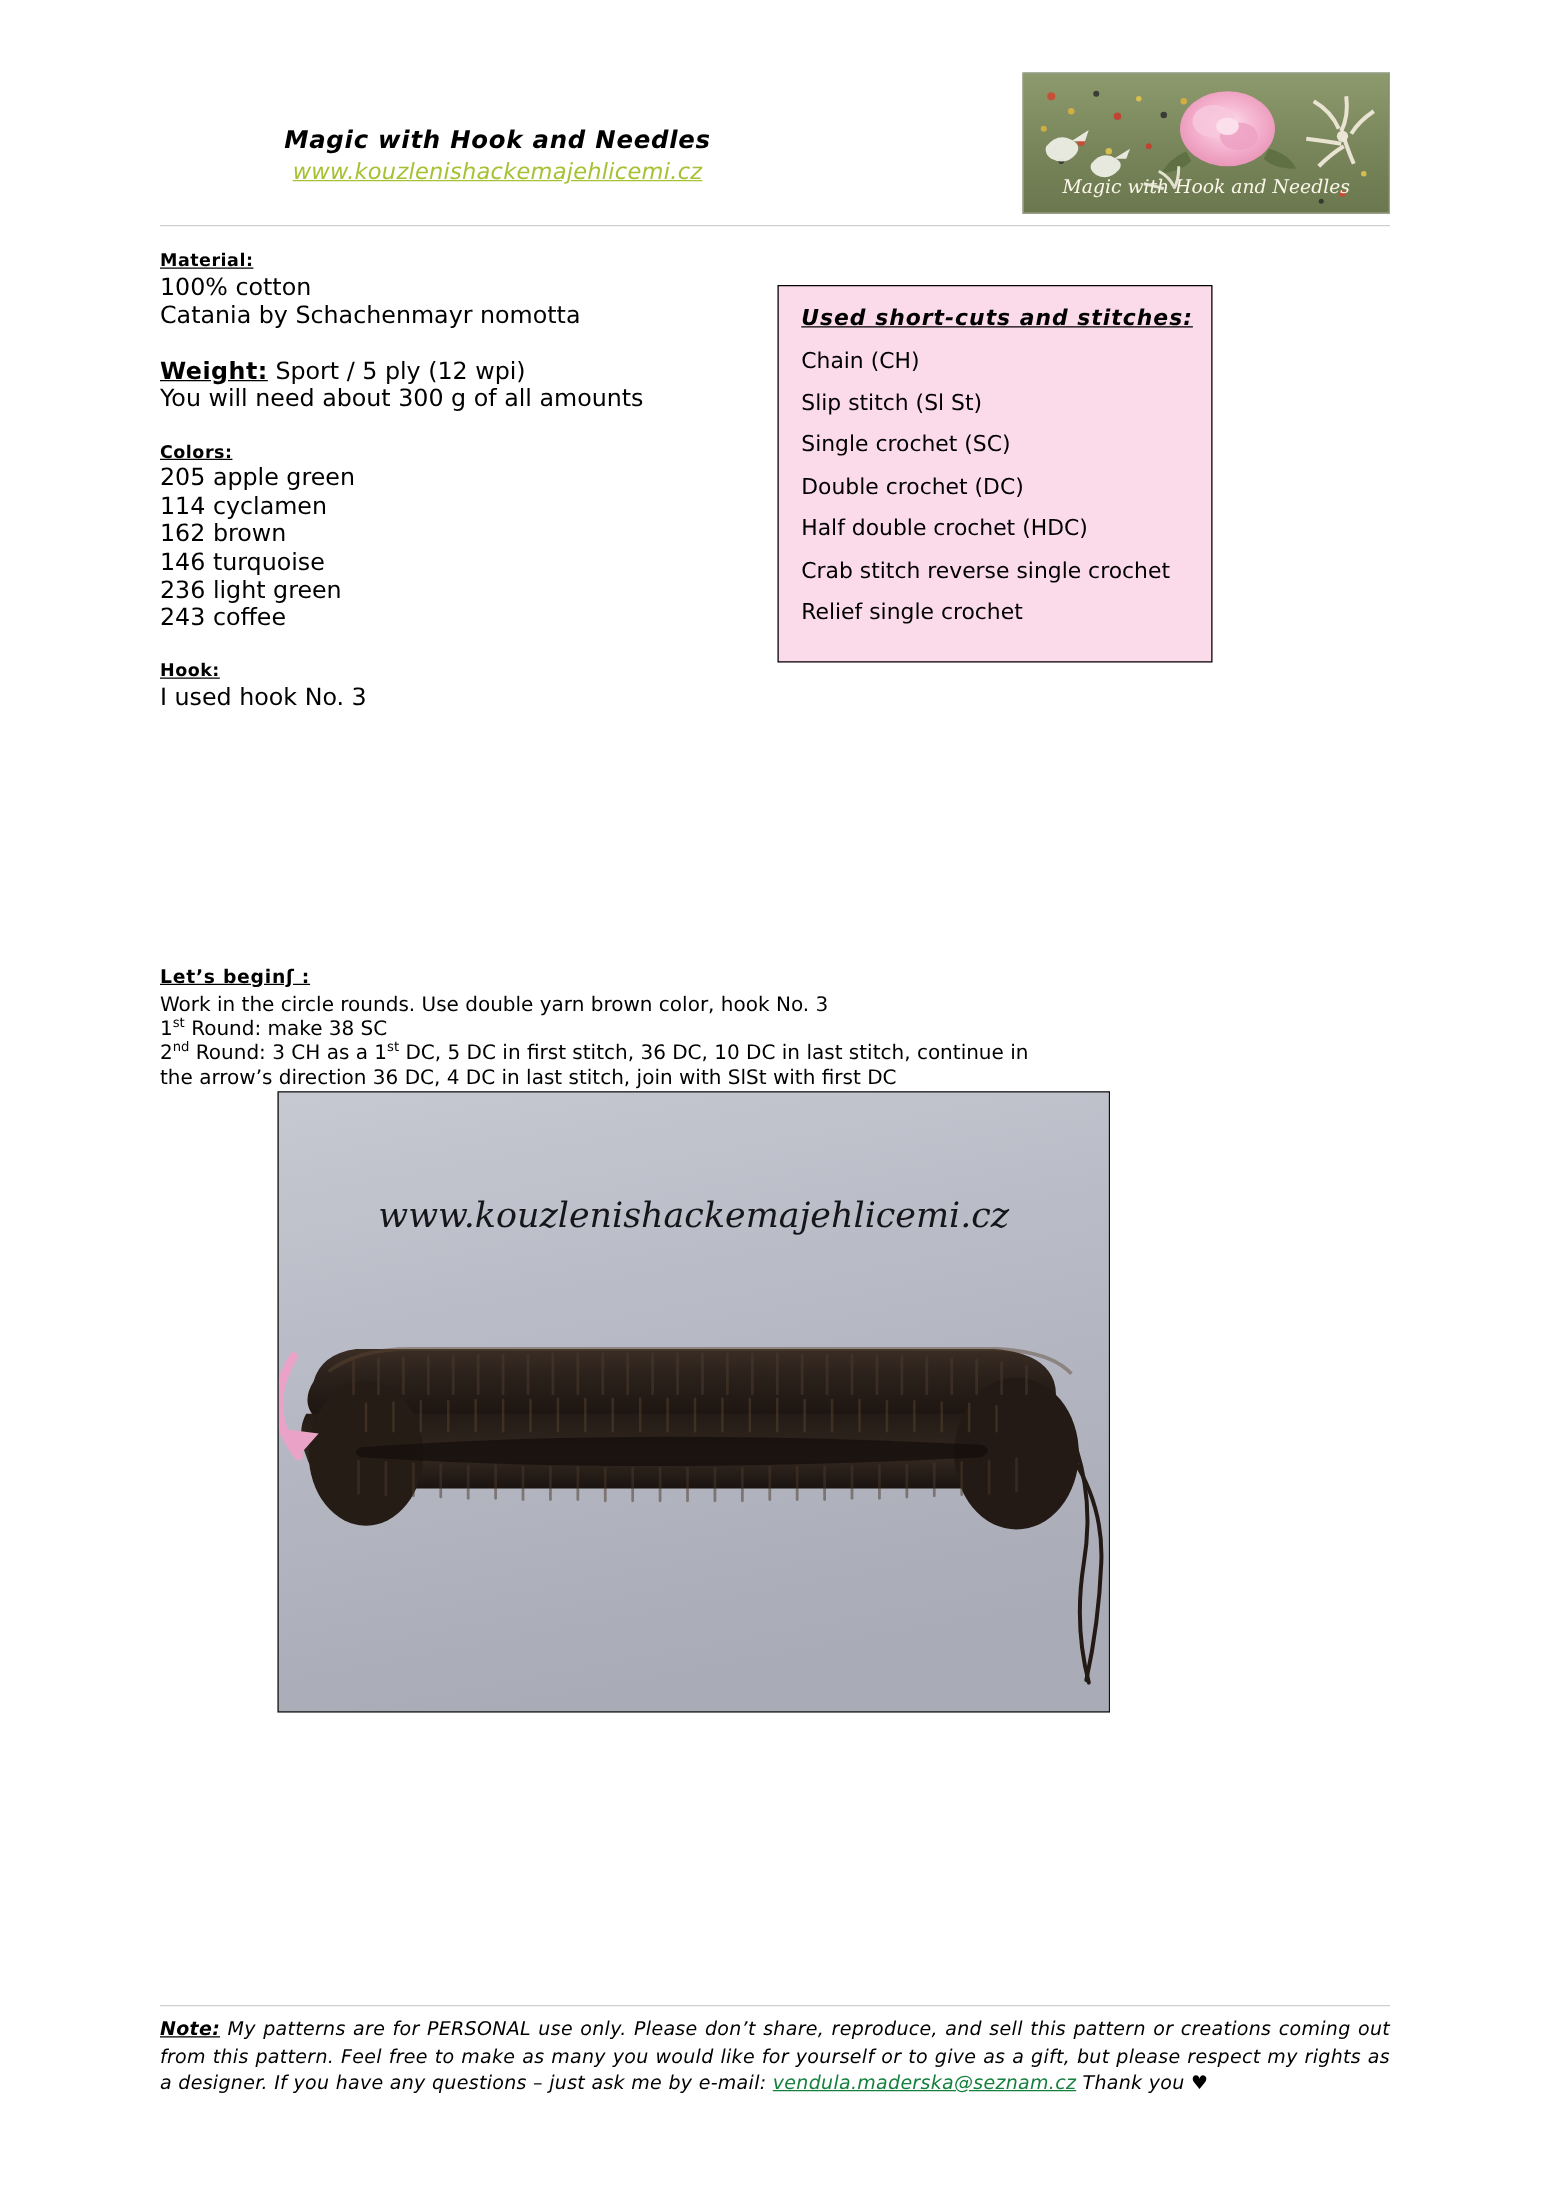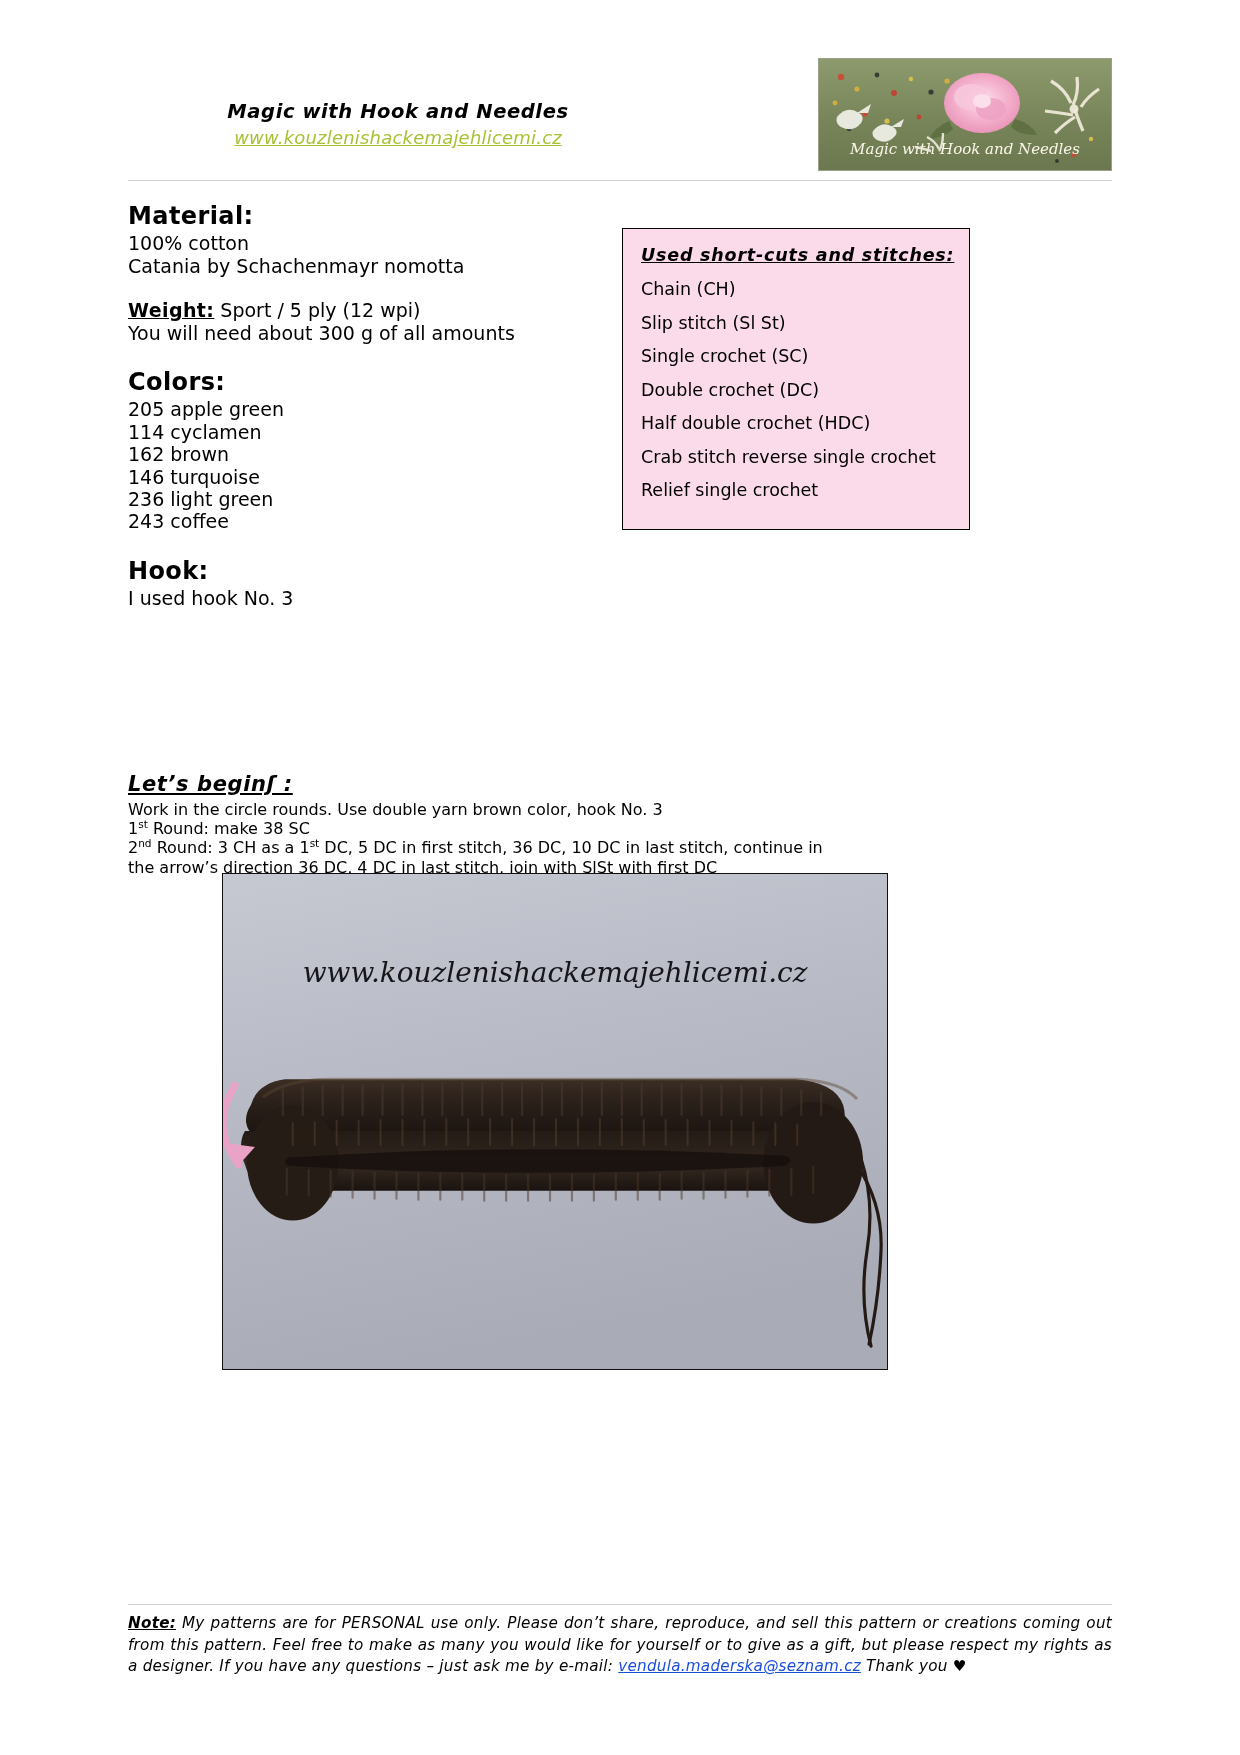--- a/index.html
+++ b/index.html
@@ -78,22 +78,23 @@
   }
 
   
   .left-col {
     position: absolute;
     left: 128px;
     top: 200px;
     width: 470px;
   }
   .sec-head {
-    font-size: 24px;
-    font-weight: bold;
+    font-size: 14px;
+    font-weight: bold;
+    text-decoration: underline;
     letter-spacing: 0.4px;
     margin: 0;
     line-height: 1.35;
   }
   .sec-head-inline {
     font-size: 19px;
     font-weight: bold;
     text-decoration: underline;
     letter-spacing: 0.4px;
   }
@@ -134,23 +135,22 @@
   }
 
   
   .begin-col {
     position: absolute;
     left: 128px;
     top: 772px;
     width: 980px;
   }
   .begin-head {
-    font-size: 21px;
-    font-weight: bold;
-    font-style: italic;
+    font-size: 15px;
+    font-weight: bold;
     text-decoration: underline;
     letter-spacing: 0.6px;
     margin: 0 0 4px 0;
   }
   .begin-line {
     font-size: 16px;
     line-height: 1.2;
     margin: 0;
   }
   sup { font-size: 0.66em; vertical-align: super; line-height: 0; }
@@ -191,21 +191,21 @@
     margin: 0;
     text-align: justify;
     letter-spacing: 0.25px;
   }
   .footer-label {
     font-weight: bold;
     font-style: italic;
     text-decoration: underline;
   }
   .footer-mail {
-    color: #1d4ed8;
+    color: #15803d;
     text-decoration: underline;
   }
   .heart { font-style: normal; }
 </style>
 </head>
 <body>
 
 <div class="page">
 
   <div class="header">

